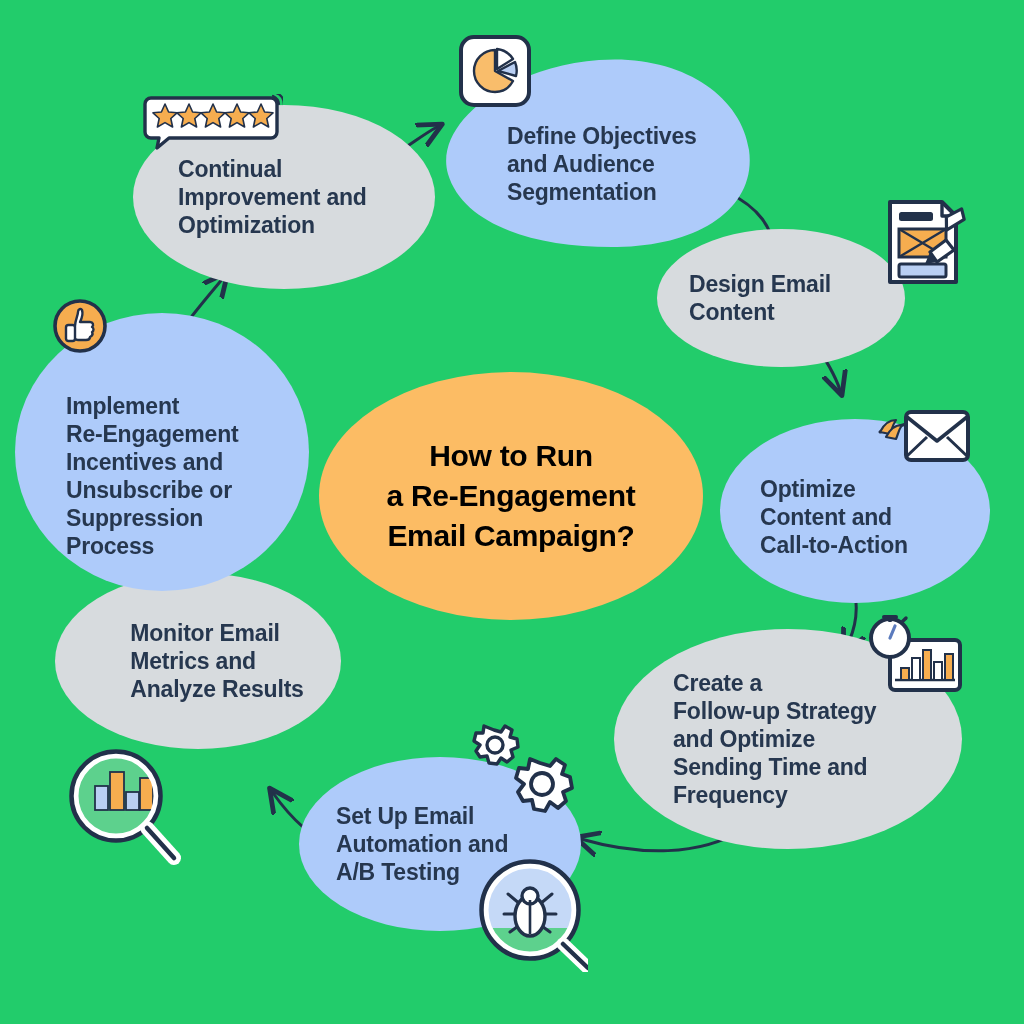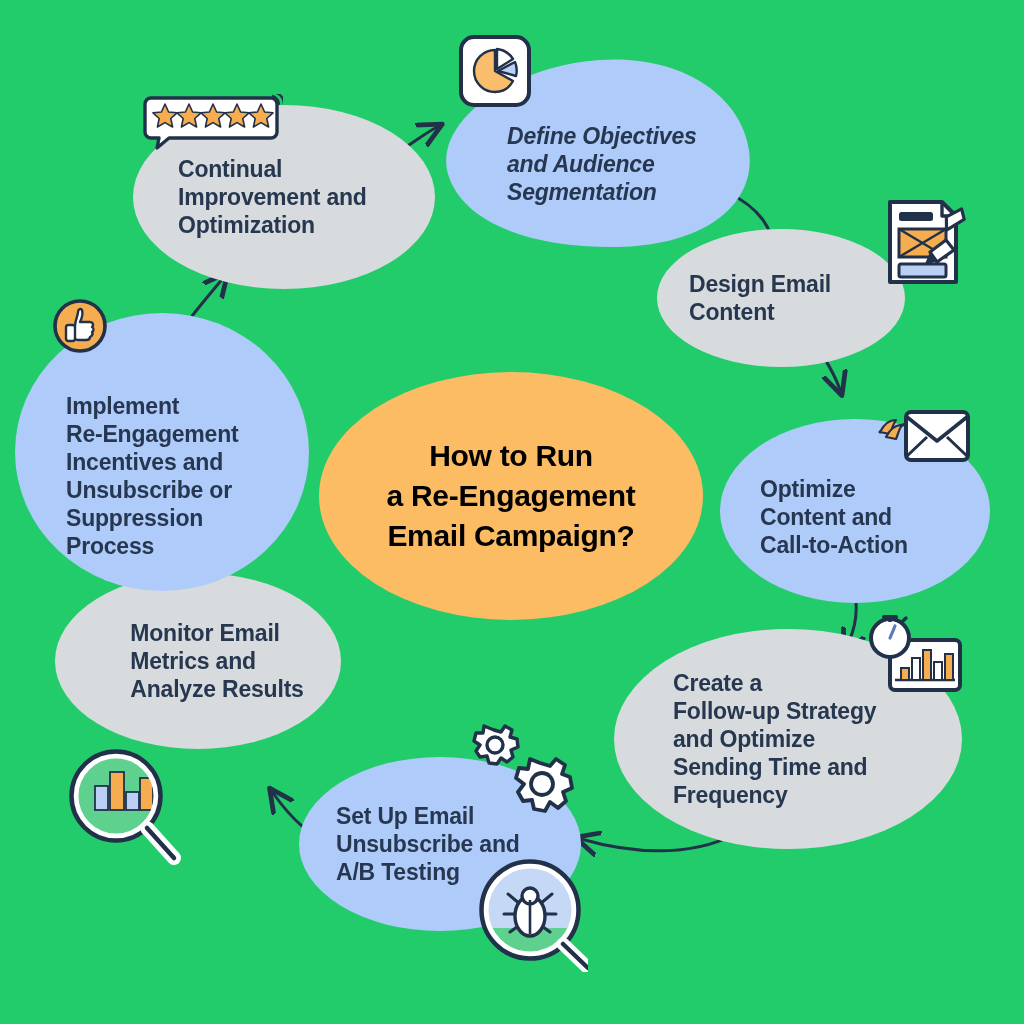--- a/index.html
+++ b/index.html
@@ -53,21 +53,21 @@
     color: #000000;
     font-size: 30px;
     font-weight: 700;
     line-height: 1.33;
     text-align: center;
     white-space: pre-line;
     letter-spacing: -0.3px;
   }
   
   #node-define      { left: 441px; top: 58px;  width: 312px; height: 190px; }
-  #node-define .blob-label      { font-size: 23px; padding-left: 66px; padding-right: 14px; margin-top: 22px; font-style: italic;}
+  #node-define .blob-label      { font-size: 23px; padding-left: 66px; padding-right: 14px; margin-top: 22px;}
   #node-design      { left: 656px; top: 228px; width: 250px; height: 140px; }
   #node-design .blob-label      { font-size: 23px; padding-left: 33px; padding-right: 10px; }
   #node-optimize    { left: 719px; top: 418px; width: 272px; height: 186px; }
   #node-optimize .blob-label    { font-size: 23px; padding-left: 41px; padding-right: 10px; margin-top: 12px;}
   #node-followup    { left: 613px; top: 628px; width: 350px; height: 222px; }
   #node-followup .blob-label    { font-size: 23px; padding-left: 60px; padding-right: 10px; }
   #node-setup       { left: 298px; top: 756px; width: 284px; height: 176px; }
   #node-setup .blob-label       { font-size: 23px; padding-left: 38px; padding-right: 10px; }
   #node-monitor     { left: 54px;  top: 572px; width: 288px; height: 178px; justify-content: center; }
   #node-monitor .blob-label     { font-size: 23px; padding-left: 48px; padding-right: 10px; }
@@ -200,21 +200,21 @@
       <path d="M38,8 L42,4" stroke="#22314a" stroke-width="3.4" stroke-linecap="round"></path>
       <path d="M26,24 L31,12" stroke="#5b7bbd" stroke-width="3.2" stroke-linecap="round"></path>
     </svg>
   </div>
 
   <div class="blob" id="node-setup">
     <svg class="blob-shape" viewBox="0 0 284 176" preserveAspectRatio="none">
       <ellipse cx="142" cy="88" rx="141" ry="87" fill="#aecbfa"></ellipse>
     </svg>
     <div class="blob-label">Set Up Email
-Unsubscribe and
+Automation and
 A/B Testing</div>
   </div>
   <div class="icon-wrap" style="left:458px; top:720px;">
     <svg width="130" height="252" viewBox="0 0 130 252">
 
       <g transform="translate(36,36)">
         <path d="M0,-26 L7,-24 L11,-30 L18,-26 L16,-19 L23,-17 L24,-9 L17,-6 L19,1 L13,6 L7,2 L3,8 L-5,7 L-7,0 L-14,1 L-18,-5 L-14,-11 L-20,-15 L-18,-23 L-11,-23 L-10,-30 Z" fill="#fff" stroke="#22314a" stroke-width="3.4" stroke-linejoin="round"></path>
         <circle cx="1" cy="-11" r="8" fill="#fff" stroke="#22314a" stroke-width="3.4"></circle>
       </g>
 

